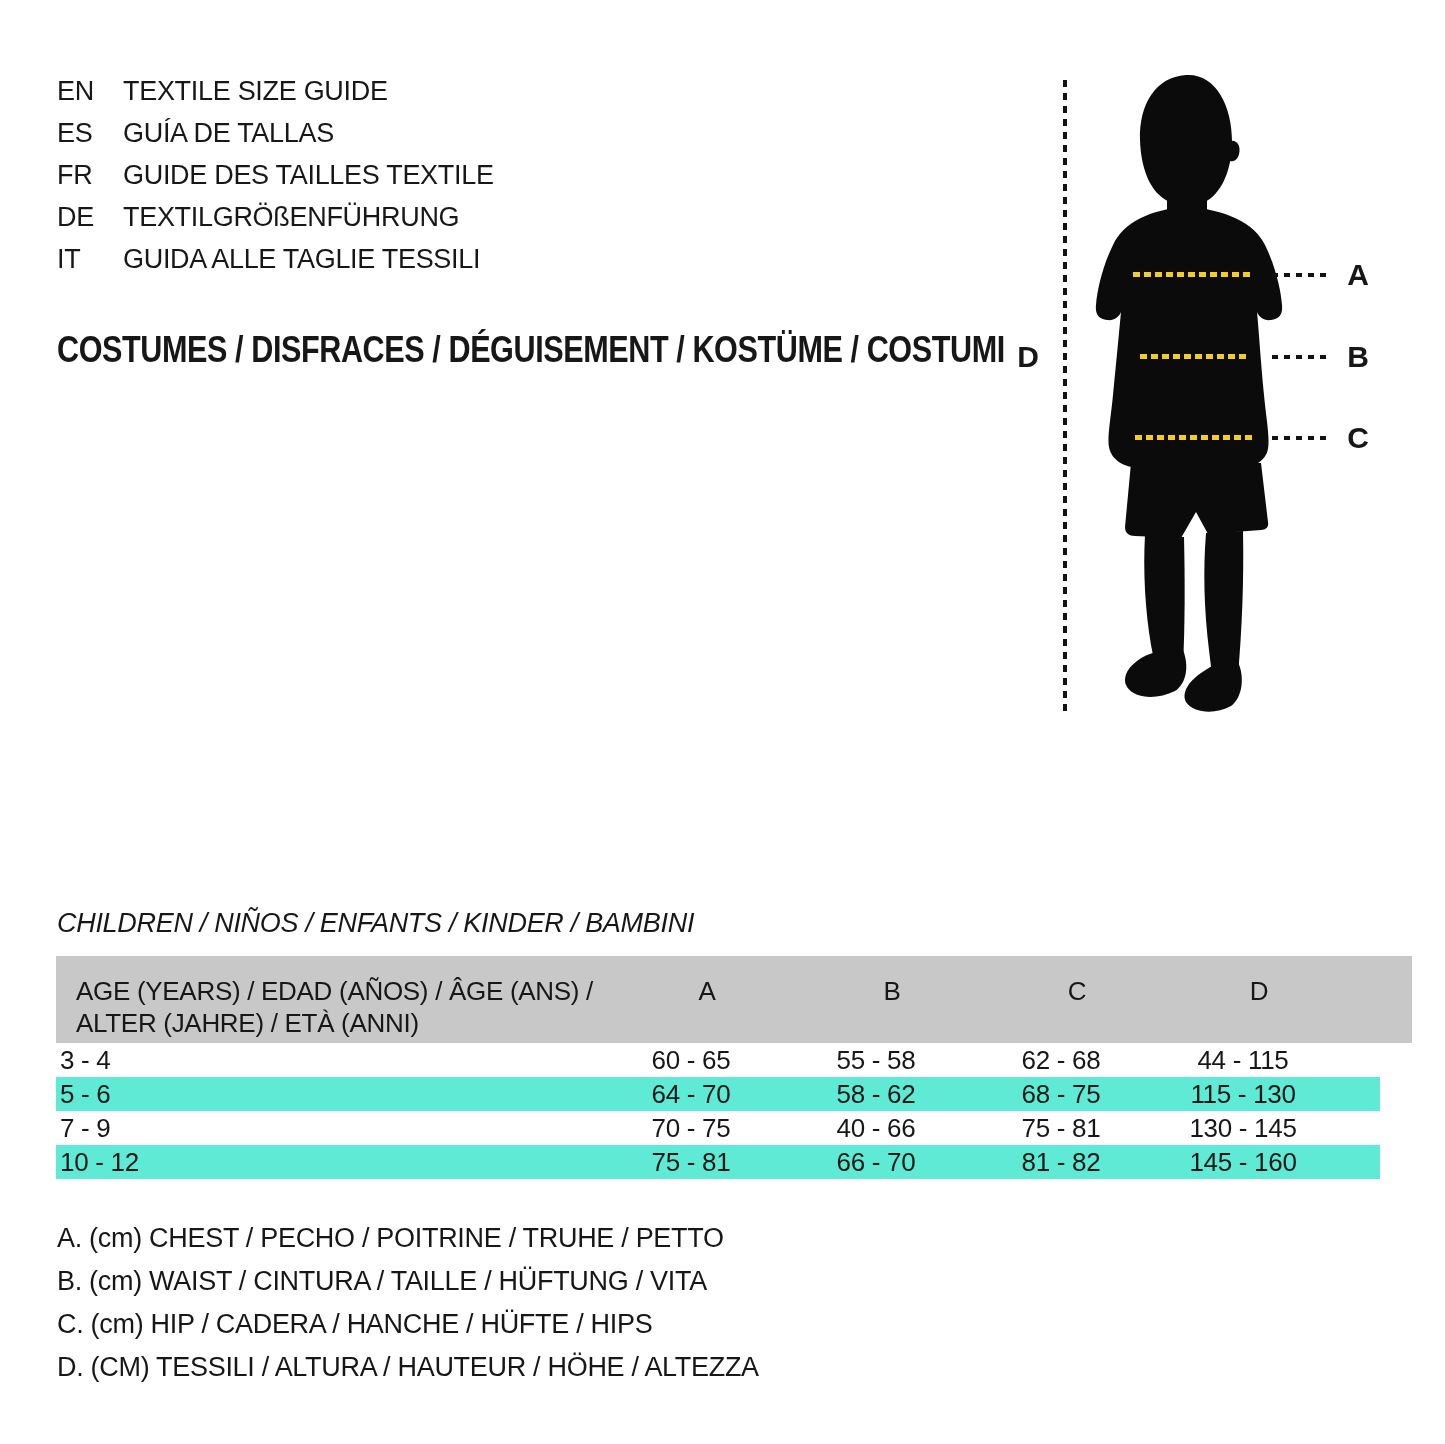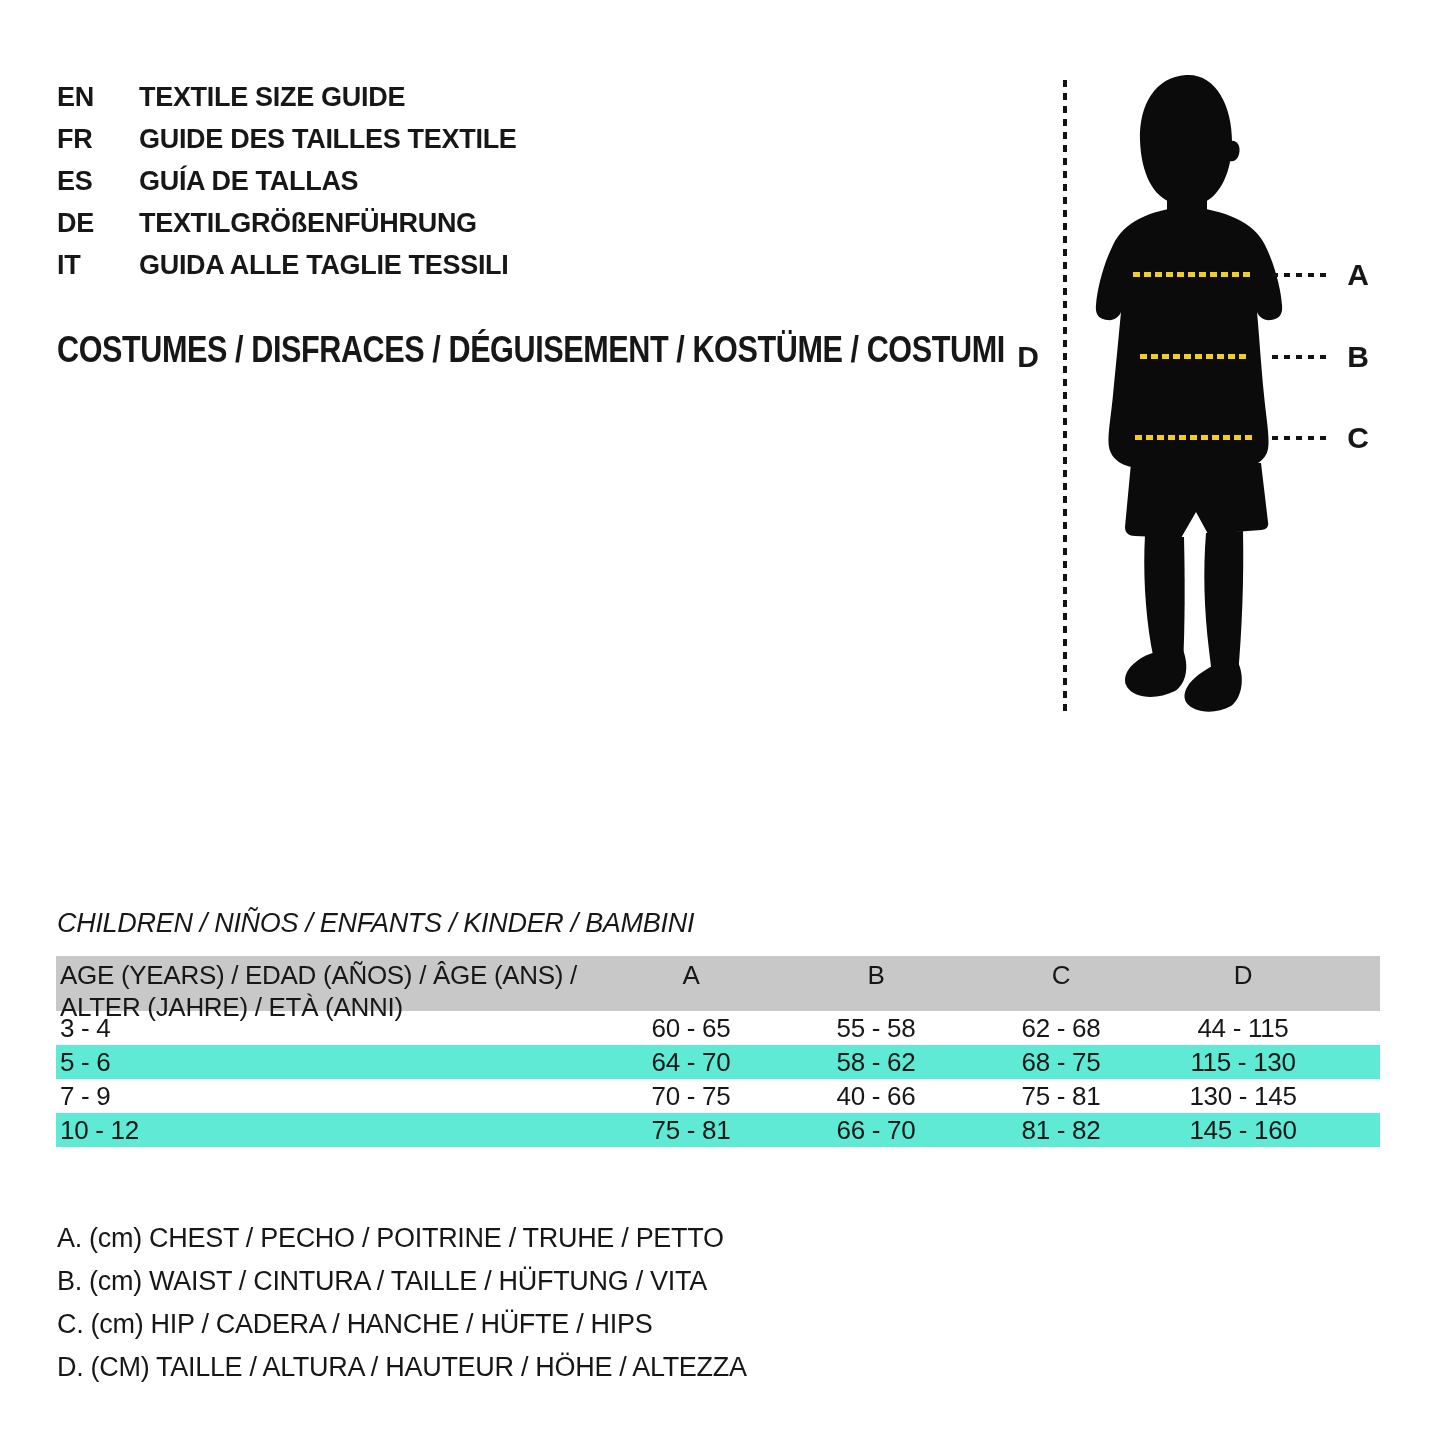--- a/index.html
+++ b/index.html
@@ -3,21 +3,21 @@
 <meta charset="utf-8">
 <title>Textile Size Guide</title>
 <style>
   html,body{margin:0;padding:0;background:#fff;}
   .canvas{
     position:relative;width:1445px;height:1444px;background:#ffffff;overflow:hidden;
     font-family:"Liberation Sans", sans-serif;color:#171717;letter-spacing:-0.3px;
   }
   
   .lang-list{position:absolute;left:57px;top:76px;}
-  .lang-row{display:flex;height:42px;align-items:center;font-size:27px;font-weight:700;gap:16px;}
+  .lang-row{display:flex;height:42px;font-size:27px;font-weight:400;}
   .lang-code{width:66px;flex:0 0 66px;}
   .lang-label{white-space:nowrap;}
   
   .category{
     position:absolute;left:57px;top:329px;margin:0;font-size:36px;font-weight:700;
     white-space:nowrap;transform:scaleX(.85);transform-origin:0 50%;letter-spacing:-0.5px;
   }
   
   .figure{position:absolute;left:1000px;top:60px;width:445px;height:680px;}
   .vline{
@@ -38,21 +38,21 @@
   .bdots.b{left:272px;top:295px;width:58px;}
   .bdots.c{left:272px;top:376px;width:58px;}
   .mlabel{position:absolute;left:340px;width:36px;text-align:center;font-size:30px;font-weight:700;line-height:38px;}
   .mlabel.a{top:196px;}
   .mlabel.b{top:278px;}
   .mlabel.c{top:359px;}
   
   .section-title{position:absolute;left:57px;top:908px;font-size:27px;font-weight:500;white-space:nowrap;font-style:italic;}
   .size-table{position:absolute;left:56px;top:956px;width:1324px;font-size:26px;}
   .trow{display:flex;width:100%;}
-  .thead{background:#c8c8c8;height:55px;align-items:flex-start;padding:0;}
+  .thead{background:#c8c8c8;height:55px;align-items:flex-start;padding:16px;}
   .age-col{width:540px;flex:0 0 540px;padding-left:4px;box-sizing:border-box;}
   .thead .age-col{padding-top:3px;line-height:32px;white-space:nowrap;}
   .colA{width:190px;flex:0 0 190px;text-align:center;}
   .colB{width:180px;flex:0 0 180px;text-align:center;}
   .colC{width:190px;flex:0 0 190px;text-align:center;}
   .colD{width:224px;flex:0 0 224px;text-align:center;padding-right:50px;box-sizing:border-box;}
   .thead .colA,.thead .colB,.thead .colC,.thead .colD{padding-top:3px;line-height:32px;}
   .tbody-row{height:34px;line-height:34px;align-items:flex-end;}
   .tbody-row.stripe{background:#5eead4;}
   
@@ -63,26 +63,26 @@
 <body>
 
 <div class="canvas">
 
   <section class="lang-list">
     <div class="lang-row">
       <span class="lang-code">EN</span>
       <span class="lang-label">TEXTILE SIZE GUIDE</span>
     </div>
     <div class="lang-row">
+      <span class="lang-code">ES</span>
+      <span class="lang-label">GUÍA DE TALLAS</span>
+    </div>
+    <div class="lang-row">
       <span class="lang-code">FR</span>
       <span class="lang-label">GUIDE DES TAILLES TEXTILE</span>
-    </div>
-    <div class="lang-row">
-      <span class="lang-code">ES</span>
-      <span class="lang-label">GUÍA DE TALLAS</span>
     </div>
     <div class="lang-row">
       <span class="lang-code">DE</span>
       <span class="lang-label">TEXTILGRÖßENFÜHRUNG</span>
     </div>
     <div class="lang-row">
       <span class="lang-code">IT</span>
       <span class="lang-label">GUIDA ALLE TAGLIE TESSILI</span>
     </div>
   </section>
@@ -209,16 +209,16 @@
       <div class="colB">66 - 70</div>
       <div class="colC">81 - 82</div>
       <div class="colD">145 - 160</div>
     </div>
   </div>
 
   <div class="legend">
     <div class="legend-line">A. (cm) CHEST / PECHO / POITRINE / TRUHE / PETTO</div>
     <div class="legend-line">B. (cm) WAIST / CINTURA / TAILLE / HÜFTUNG / VITA</div>
     <div class="legend-line">C. (cm) HIP / CADERA / HANCHE / HÜFTE / HIPS</div>
-    <div class="legend-line">D. (CM) TAILLE / ALTURA / HAUTEUR / HÖHE / ALTEZZA</div>
+    <div class="legend-line">D. (CM) TESSILI / ALTURA / HAUTEUR / HÖHE / ALTEZZA</div>
   </div>
 
 </div>
 
 </body></html>

